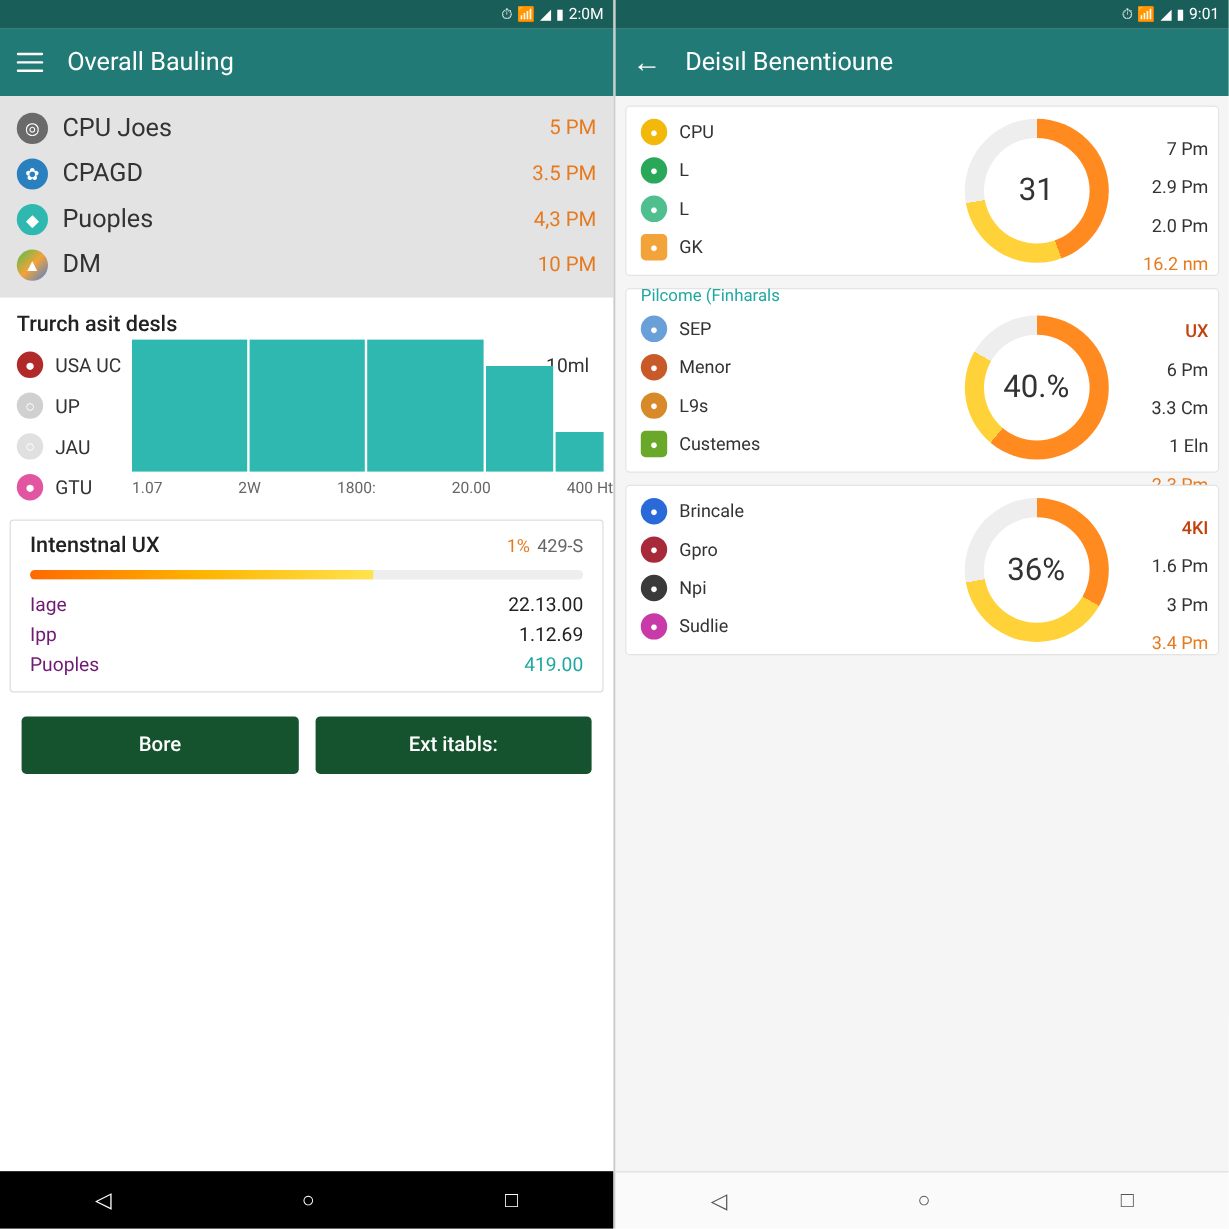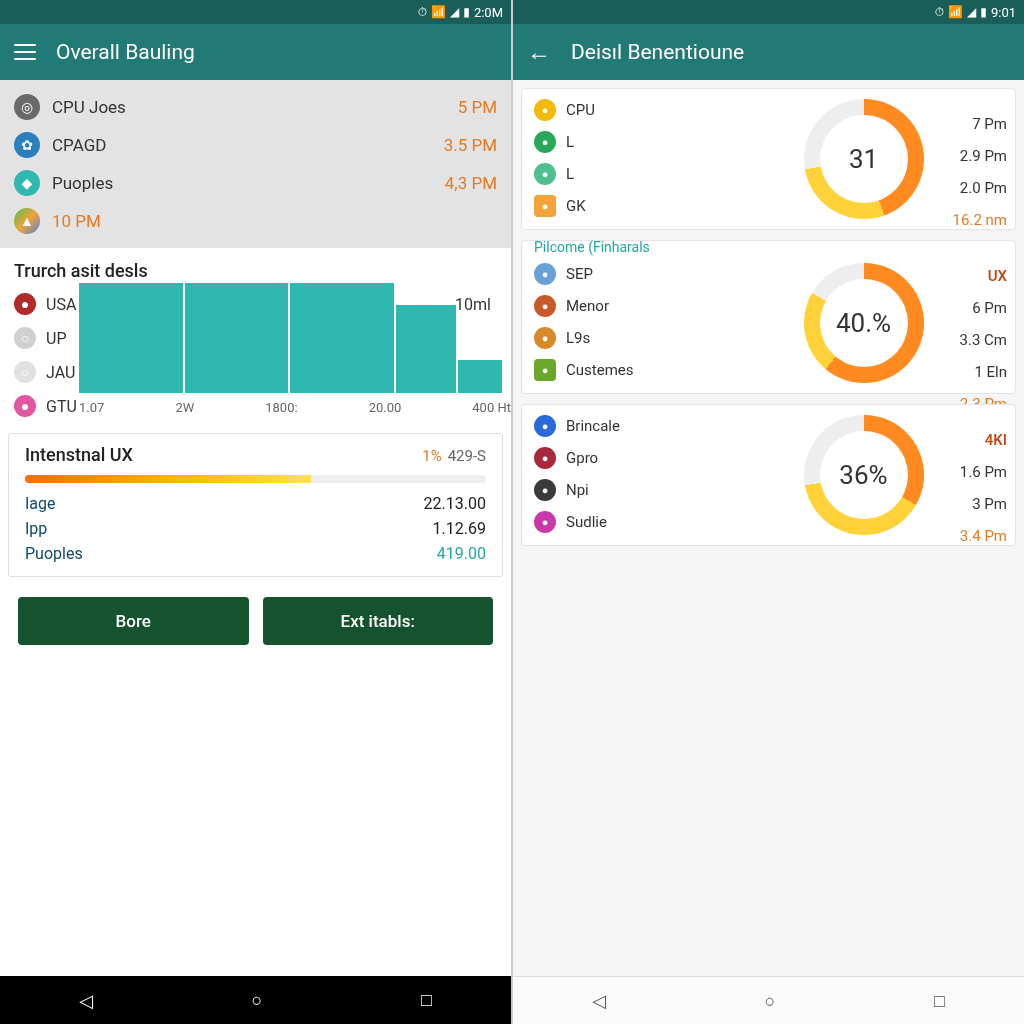--- a/index.html
+++ b/index.html
@@ -13,43 +13,43 @@
 .hamburger{width:22px;height:16px;display:flex;flex-direction:column;justify-content:space-between;cursor:pointer}
 .hamburger span{height:2px;background:#fff;border-radius:1px}
 .back-arrow{font-size:24px;cursor:pointer}
 .content{flex:1;overflow:hidden;background:#f5f5f5}
 .left .content{background:#fff}
 
 
 .top-list{background:#e3e3e3;padding:8px 0}
 .top-row{display:flex;align-items:center;padding:6px 14px;gap:12px}
 .circ-icon{width:26px;height:26px;border-radius:50%;display:flex;align-items:center;justify-content:center;font-size:14px;color:#fff}
-.top-row .name{flex:1;font-size:17px;color:#333}
+.top-row .name{flex:1;font-size:21px;color:#333}
 .top-row .val{color:#e67a1f;font-size:17px}
 
 .section-h{padding:12px 14px 6px;font-size:18px;color:#222;font-weight:500}
 .mid-list{padding:0 0 0 14px}
 .mid-row{display:flex;align-items:center;gap:10px;height:34px}
 .mid-row .name{font-size:16px;color:#333}
 .mid-row .rval{margin-left:auto;padding-right:20px;font-size:16px;color:#333}
 
-.bar-chart{position:relative;height:140px;margin:-140px 0 0 79px;}
+.bar-chart{position:relative;height:140px;margin:-140px 0 0 110px;}
 .bars{position:absolute;top:0;left:0;right:0;height:110px;display:flex;align-items:flex-end;gap:2px}
 .bar{background:#2fb8b0;display:inline-block}
 .xaxis{position:absolute;bottom:8px;left:0;right:0;display:flex;justify-content:space-between;font-size:13px;color:#666}
 
 .ux-card{margin:10px 8px;border:1px solid #ddd;border-radius:3px;padding:10px 16px;background:#fff}
 .ux-header{display:flex;align-items:baseline}
 .ux-header .t{font-size:18px;font-weight:500;color:#222}
 .ux-header .p{margin-left:auto;color:#e67a1f;font-size:15px}
 .ux-header .s{margin-left:6px;color:#666;font-size:15px}
 .prog{height:8px;background:#eee;border-radius:4px;margin:10px 0 8px;overflow:hidden;position:relative}
 .prog .fill{height:100%;background:linear-gradient(90deg,#ff6a00 0%,#ffb400 50%,#ffe34d 100%);width:62%}
 .stat-row{display:flex;padding:3px 0;font-size:16px}
-.stat-row .l{color:#0c4a6e}
+.stat-row .l{color:#701a75}
 .stat-row .v{margin-left:auto;color:#222}
 .stat-row .v.teal{color:#1fa8a0}
 
 .btn-row{display:flex;gap:14px;padding:10px 18px}
 .btn{flex:1;background:#14532d;color:#fff;text-align:center;padding:14px 0;border-radius:4px;font-size:17px;font-weight:500;cursor:pointer}
 
 .nav-bar{height:48px;display:flex;align-items:center;justify-content:space-around}
 .left .nav-bar{background:#000;color:#fff}
 .right .nav-bar{background:#fafafa;color:#555;border-top:1px solid #ddd}
 .nav-ico{font-size:18px}
@@ -104,20 +104,21 @@
         <div class="name">CPAGD</div>
         <div class="val">3.5 PM</div>
       </div>
       <div class="top-row">
         <div class="circ-icon" style="background:#2fb8b0">◆</div>
         <div class="name">Puoples</div>
         <div class="val">4,3 PM</div>
       </div>
       <div class="top-row">
         <div class="circ-icon" style="background:linear-gradient(135deg,#4fbf4f,#f2a33a,#4a7fd8)">▲</div>
+        <div class="name">DM</div>
         <div class="val">10 PM</div>
       </div>
     </div>
 
     <div class="section-h">Trurch asit desls</div>
 
     <div class="mid-list">
       <div class="mid-row">
         <div class="circ-icon" style="background:#b02a2a;width:22px;height:22px">●</div>
         <div class="name">USA UC</div>

